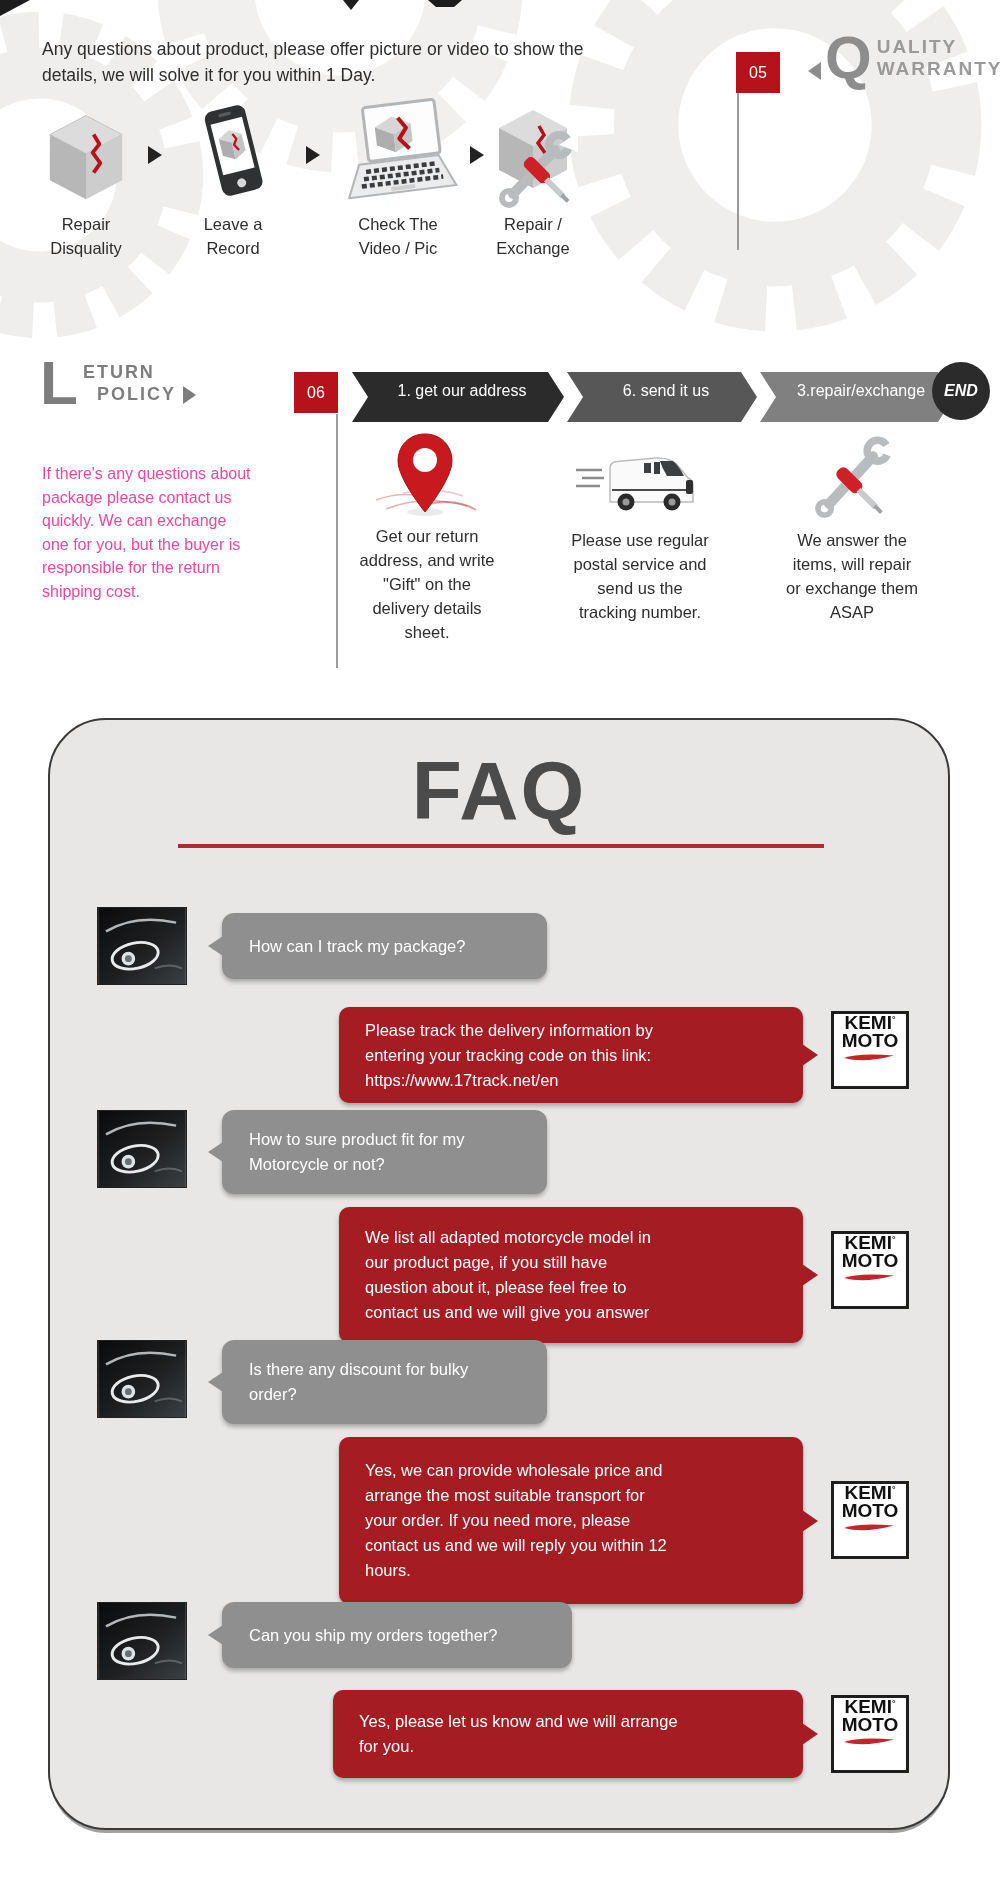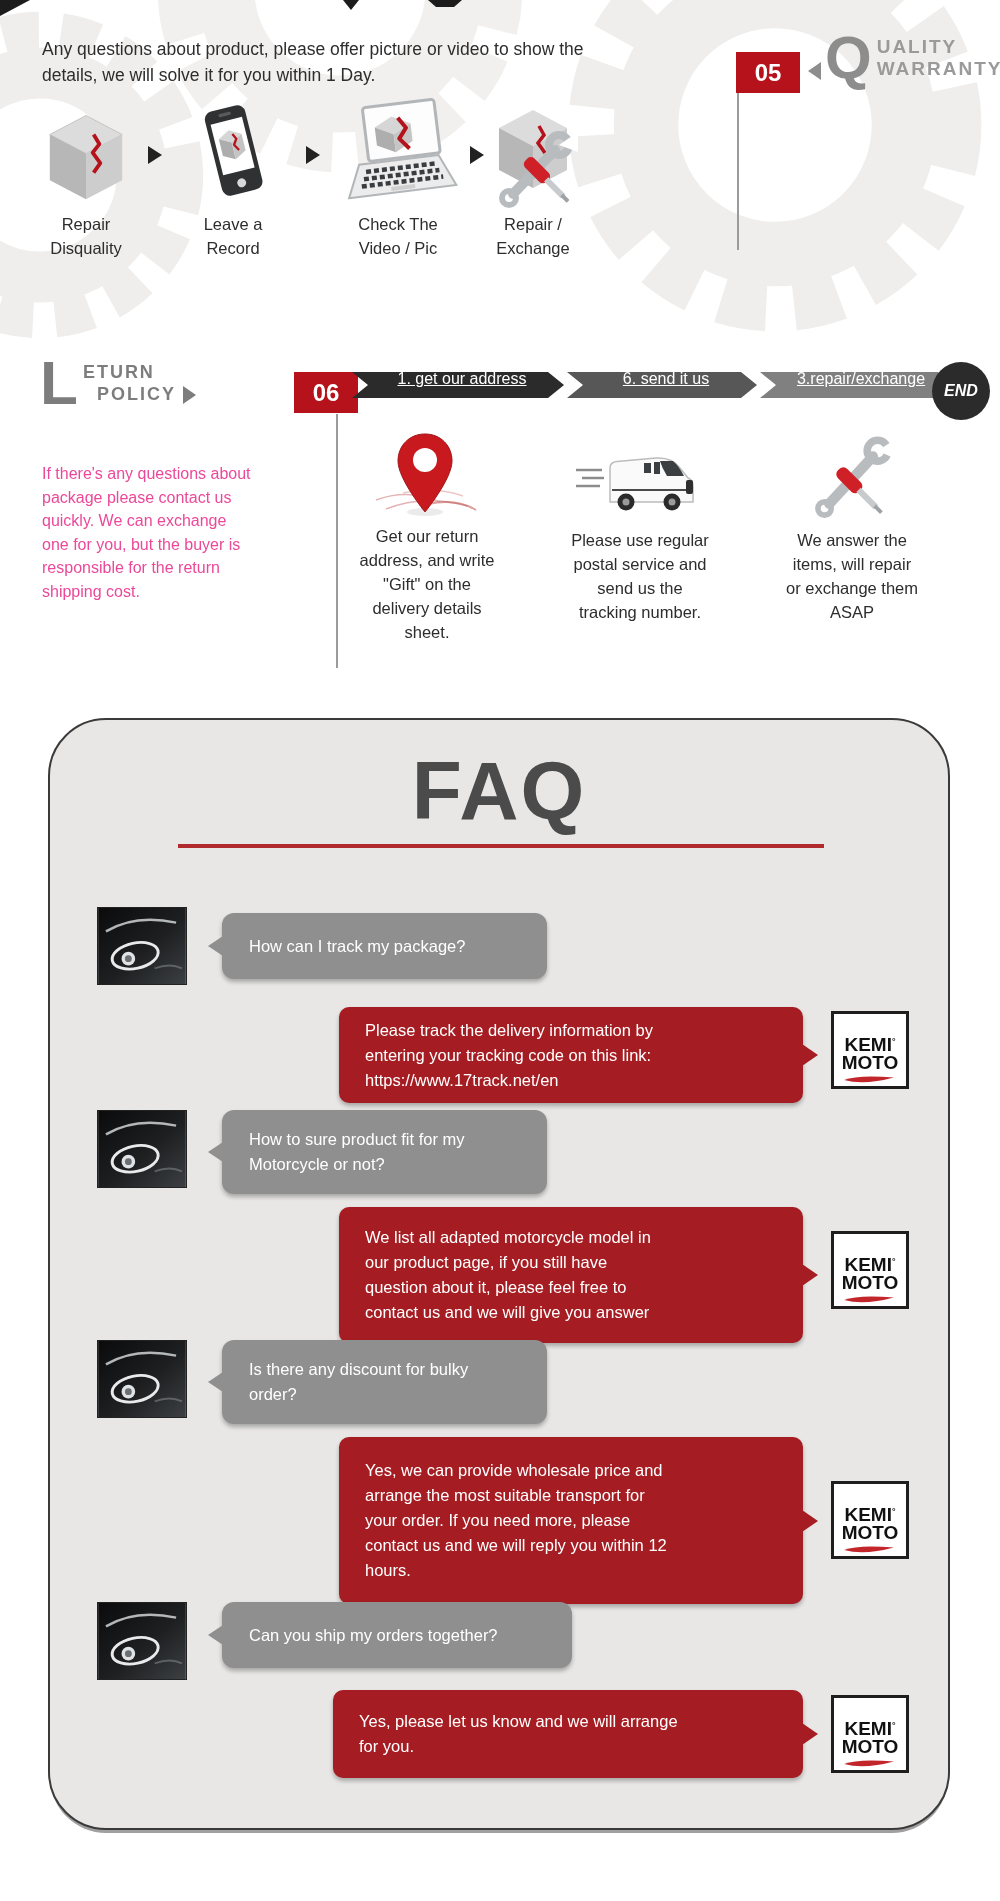--- a/index.html
+++ b/index.html
@@ -4,55 +4,55 @@
 <style>
   html,body{margin:0;padding:0;background:#fff;}
   *{box-sizing:border-box;}
   body{font-family:"Liberation Sans", sans-serif;}
   .canvas{position:relative;width:1000px;height:1901px;margin:0 auto;background:#fff;overflow:hidden;}
   .abs{position:absolute;}
   .gear{position:absolute;z-index:0;}
   .z1{z-index:1;}
   
   .intro{font-size:17.5px;line-height:26px;color:#2d2d2d;font-weight:500;}
-  .numbox{width:64px;height:41px;background:#b5121b;color:#fff;font-weight:700;font-size:24px;display:flex;align-items:center;justify-content:center;}
+  .numbox{width:44px;height:41px;background:#b5121b;color:#fff;font-weight:400;font-size:16px;display:flex;align-items:center;justify-content:center;}
   .vline{width:2px;background:#9b9b9b;}
   
   .qlogo{display:flex;align-items:center;}
   .tri-left{width:0;height:0;border-top:9px solid transparent;border-bottom:9px solid transparent;border-right:13px solid #8d8d8d;margin-top:26px;}
   .bigletter{font-size:60px;font-weight:700;color:#8d8d8d;line-height:.85;margin-left:4px;}
   .logocol{display:flex;flex-direction:column;margin-left:5px;}
   .logoline{font-size:19px;font-weight:600;letter-spacing:2px;color:#9a9a9a;line-height:1.15;}
   
   .rlogo{display:flex;align-items:flex-end;}
   .bigL{font-size:62px;font-weight:800;color:#7d7d7d;line-height:.8;}
   .rcol{display:flex;flex-direction:column;margin-left:5px;margin-bottom:2px;}
   .rline{font-size:18px;font-weight:700;letter-spacing:2px;color:#7d7d7d;line-height:1.2;}
   .rline2{padding-left:14px;display:flex;align-items:center;}
   .tri-right{width:0;height:0;border-top:9px solid transparent;border-bottom:9px solid transparent;border-left:13px solid #7d7d7d;margin-left:7px;}
   
   .steplabel{font-size:16.5px;line-height:24px;color:#2d2d2d;text-align:center;font-weight:500;}
   .steparrow{width:0;height:0;border-top:9px solid transparent;border-bottom:9px solid transparent;border-left:14px solid #222;}
   
   .flow{display:flex;gap:3px;}
-  .chev{height:26px;display:flex;align-items:center;justify-content:center;color:#fff;font-size:16px;font-weight:500;clip-path:polygon(16px 50%,0 0,calc(100% - 16px) 0,100% 50%,calc(100% - 16px) 100%,0 100%);padding:0 8px 12px 16px;white-space:nowrap;text-decoration:underline;}
+  .chev{height:50px;display:flex;align-items:center;justify-content:center;color:#fff;font-size:16px;font-weight:500;clip-path:polygon(16px 50%,0 0,calc(100% - 16px) 0,100% 50%,calc(100% - 16px) 100%,0 100%);padding:0 8px 12px 16px;white-space:nowrap;}
   .endcircle{width:58px;height:58px;border-radius:50%;background:#2b2b2b;color:#fff;font-weight:700;font-size:16px;display:flex;align-items:center;justify-content:center;z-index:3;font-style:italic;}
   .desc{font-size:16px;line-height:23.5px;color:#ec4899;font-weight:500;}
   .coltext{font-size:16.5px;line-height:24px;color:#2d2d2d;text-align:center;font-weight:500;}
   
   .faqbox{position:absolute;left:48px;top:718px;width:902px;height:1112px;background:#e8e7e5;border:2.5px solid #3a3a3a;border-radius:58px;box-shadow:0 5px 0 -2px rgba(45,45,45,.45);}
   .faqtitle{position:absolute;left:0;top:12px;width:100%;text-align:center;font-size:82px;font-weight:800;color:#4b4b4b;letter-spacing:2px;margin-top:12px;}
   .redline{position:absolute;height:3.5px;background:#b02a2e;}
   .avatar{position:absolute;width:90px;height:78px;border:1px solid #222;}
   .qbubble{position:absolute;background:#8f8f8f;border-radius:12px;color:#fff;display:flex;flex-direction:column;justify-content:center;padding-left:27px;box-shadow:0 3px 4px rgba(0,0,0,.28);}
   .qbubble::before{content:'';position:absolute;left:-14px;top:50%;transform:translateY(-50%);border:10px solid transparent;border-right:15px solid #8f8f8f;border-left:0;}
   .abubble{position:absolute;background:#a51d22;border-radius:10px;color:#fff;display:flex;flex-direction:column;justify-content:center;padding-left:26px;box-shadow:0 3px 4px rgba(0,0,0,.28);}
   .abubble::after{content:'';position:absolute;right:-15px;top:50%;transform:translateY(-50%);border:11px solid transparent;border-left:16px solid #a51d22;border-right:0;}
   .bline{font-size:16.5px;line-height:25px;font-weight:500;}
-  .brandbox{position:absolute;width:78px;height:78px;background:#fff;border:3px solid #1e1e1e;display:flex;flex-direction:column;align-items:center;justify-content:flex-end;}
+  .brandbox{position:absolute;width:78px;height:78px;background:#fff;border:3px solid #1e1e1e;display:flex;flex-direction:column;align-items:center;justify-content:flex-start;}
   .brandline{font-size:19px;font-weight:800;color:#111;line-height:.95;letter-spacing:0;font-family:"Liberation Sans",sans-serif;}
   .brandline sup{font-size:9px;}
   .swoosh{margin-top:2px;}
 </style>
 </head>
 <body>
 
 <svg width="0" height="0" style="position:absolute">
   <defs>
     <linearGradient id="avGrad" x1="0" y1="0" x2="1" y2="1">

